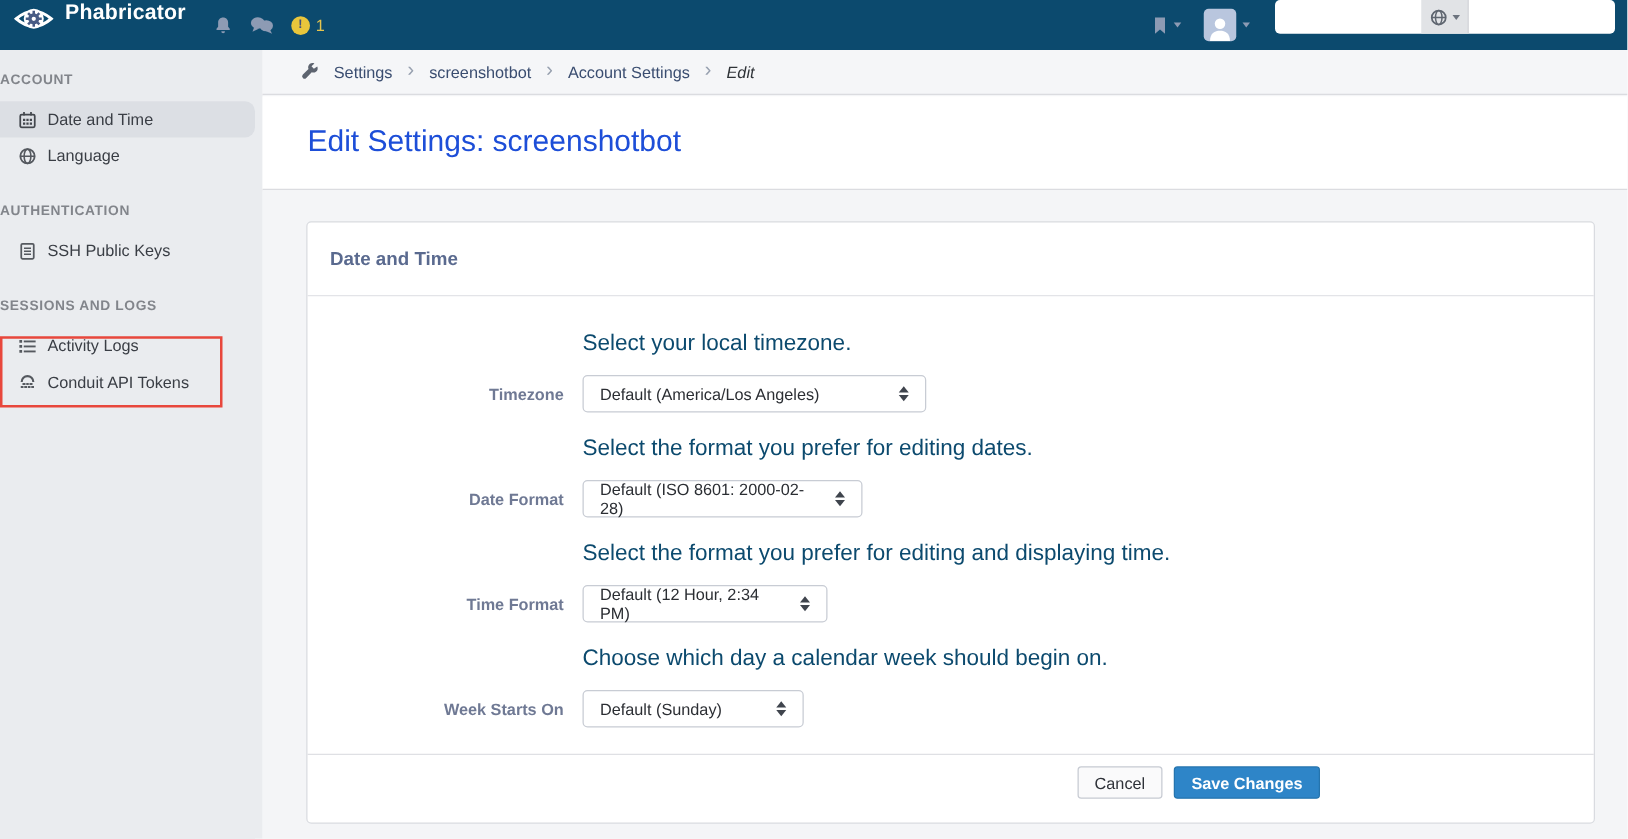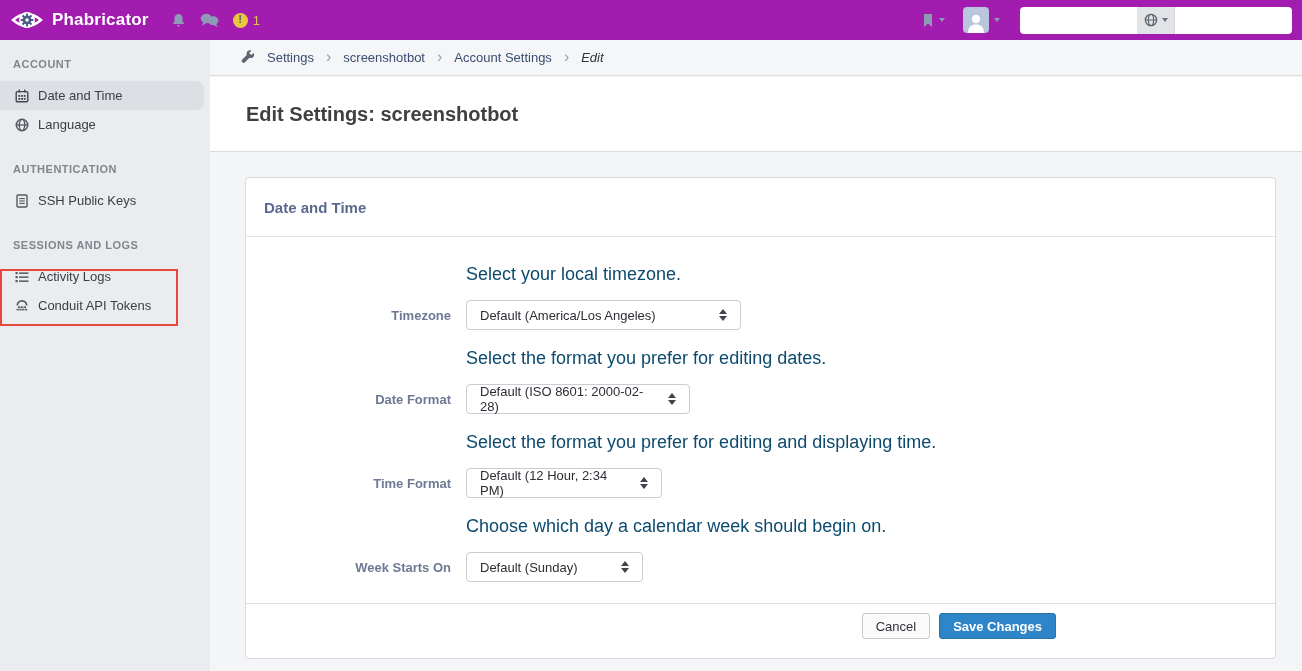--- a/index.html
+++ b/index.html
@@ -8,22 +8,22 @@
     font-family:"Liberation Sans", sans-serif;
     background:#F4F5F7;
     position:relative;
     overflow:hidden;
     color:#2F3338;
   }
 
   
   .topbar {
     position:absolute; top:0; left:0; right:0; height:40px;
-    background:#a21caf;
-    display:flex; align-items:center;
+    background:#0c4a6e;
+    display:flex; 
     padding:0 10px;
   }
   .logo { width:34px; height:30px; display:flex; align-items:center; justify-content:center; }
   .app-name { color:#FFFFFF; font-size:17px; font-weight:bold; margin-left:8px; letter-spacing:.2px; }
   .top-icons { display:flex; align-items:center; margin-left:22px; gap:14px; }
   .top-icon { display:flex; align-items:center; cursor:pointer; }
   .alert-group { display:flex; align-items:center; gap:5px; cursor:pointer; }
   .alert-circle {
     width:15px; height:15px; border-radius:50%;
     background:#E9C63B; color:#45517A;
@@ -61,21 +61,21 @@
   .search-input::placeholder { color:#6E7480; }
   .search-btn { width:30px; display:flex; align-items:center; justify-content:center; cursor:pointer; flex:none; }
 
   
   .sidebar {
     position:absolute; top:40px; left:0; bottom:0; width:210px;
     background:#EAECEF; padding-top:2px;
   }
   .side-section-label {
     font-size:11px; font-weight:bold; color:#82858B; letter-spacing:.5px;
-    padding-left:13px; margin:24px 0 10px 0; height:13px; line-height:13px;
+    margin:24px 0 10px 0; height:13px; line-height:13px;
   }
   .side-section:first-child .side-section-label { margin-top:16px; }
   .side-item {
     height:29px; display:flex; align-items:center; gap:9px;
     padding-left:14px; font-size:13px; color:#3A3E45; cursor:pointer;
     width:204px;
   }
   .side-item.selected { background:#DCDFE4; border-radius:0 8px 8px 0; }
   .side-item .ic { width:15px; display:flex; justify-content:center; flex:none; }
 
@@ -92,21 +92,21 @@
     display:flex; align-items:center; padding-left:30px; gap:12px;
   }
   .crumb { font-size:13px; color:#3A4D70; cursor:pointer; }
   .crumb.current { color:#2F3338; cursor:default;font-style:italic; }
   .crumb-sep { color:#97A0AF; font-size:16px; line-height:1; padding-bottom:2px; }
   .titlebar {
     position:absolute; left:210px; top:77px; right:0; height:75px;
     background:#FFFFFF; border-bottom:1px solid #DBDCE0;
     display:flex; align-items:center; padding-left:36px;
   }
-  .page-title { font-size:20px; font-weight:bold; color:#404040; }
+  .page-title { font-size:24px; font-weight:normal; color:#1d4ed8; }
 
   
   .content {
     position:absolute; left:210px; top:153px; right:0; bottom:0;
     background:#F4F5F7;
   }
   .panel {
     margin:24px 26px 0 35px;
     background:#FFFFFF; border:1px solid #D9DBE0; border-radius:4px;
   }

